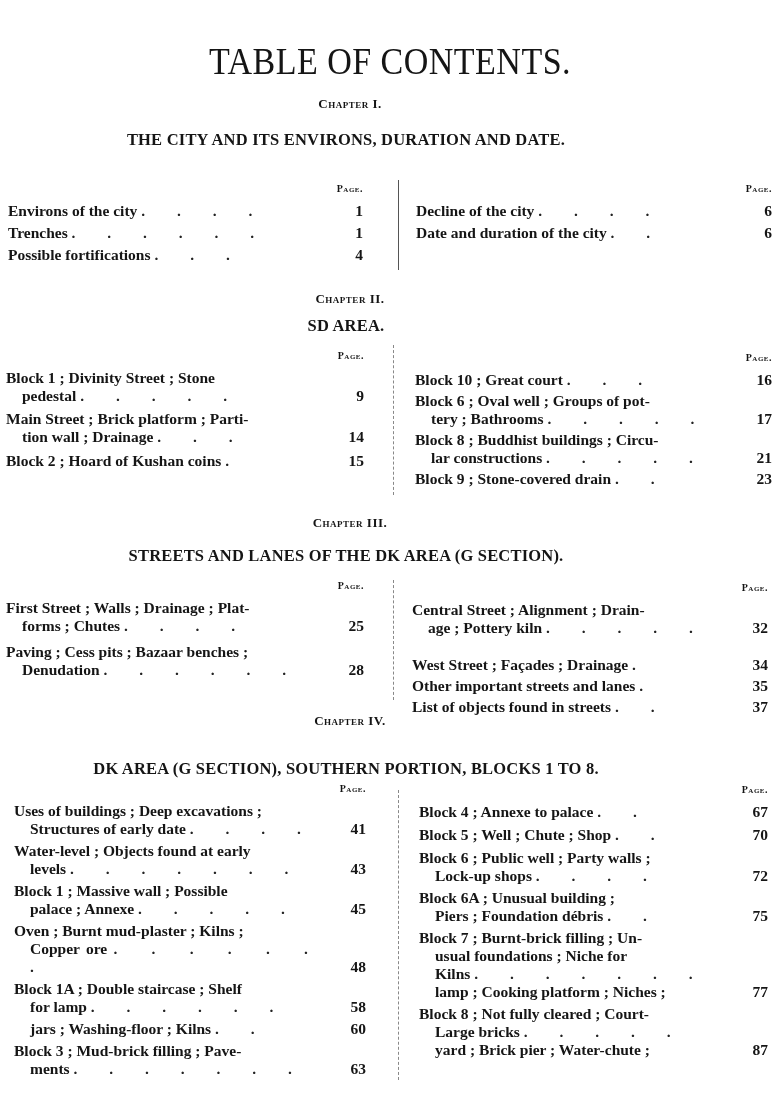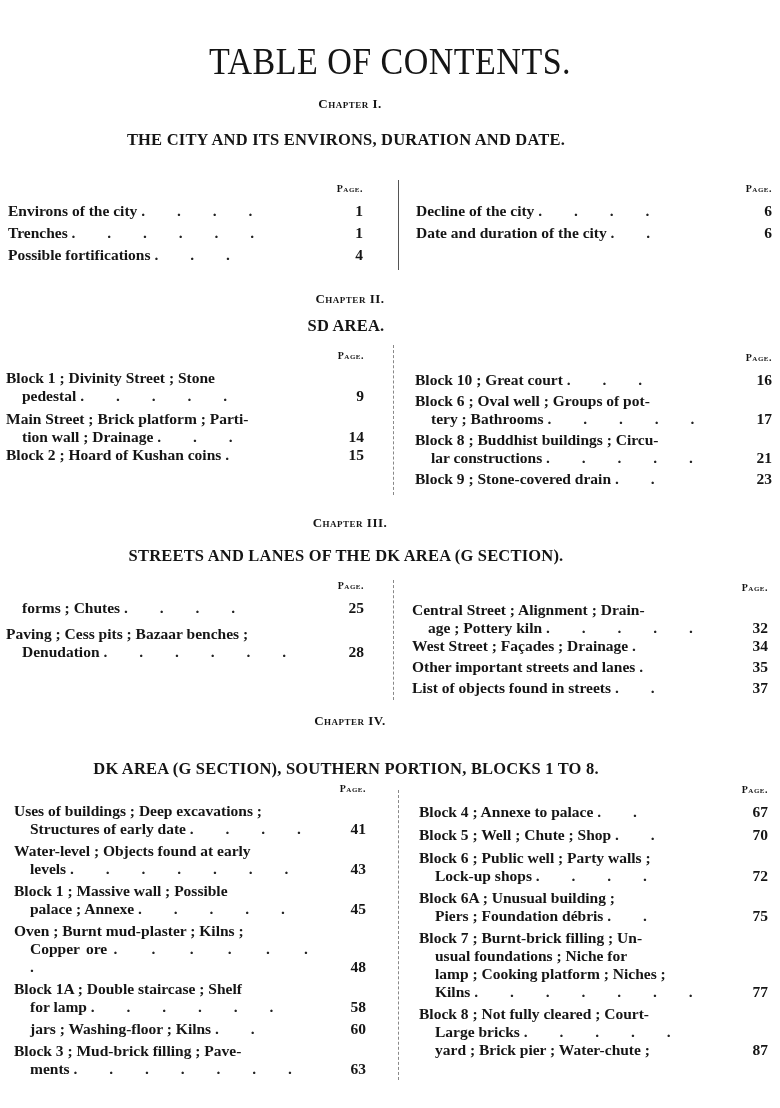--- a/index.html
+++ b/index.html
@@ -78,21 +78,21 @@
 <div class="ch-label" style="top:291px">Chapter II.</div>
 <div class="ch-title" style="top:316px">SD AREA.</div>
 <div class="divider dashed" style="left:393px; top:345px; height:150px"></div>
 
 <div class="col" style="left:6px; top:347px; width:358px">
   <div class="page-head">Page.</div>
   <div class="entry" style="margin-bottom:5px">
     <span class="txt"><span>Block 1 ; Divinity Street ; Stone</span><span class="l2"><span>pedestal</span> <span class="dots">. . . . .</span></span></span>
     <span class="pg">9</span>
   </div>
-  <div class="entry" style="">
+  <div class="entry" style="margin-bottom:6px">
     <span class="txt"><span>Main Street ; Brick platform ; Parti-</span><span class="l2"><span>tion wall ; Drainage</span> <span class="dots">. . .</span></span></span>
     <span class="pg">14</span>
   </div>
   <div class="entry">
     <span class="txt"><span>Block 2 ; Hoard of Kushan coins</span> <span class="dots">.</span></span>
     <span class="pg">15</span>
   </div>
 </div>
 
 <div class="col" style="left:415px; top:349px; width:357px">
@@ -115,32 +115,32 @@
   </div>
 </div>
 
 <div class="ch-label" style="top:515px">Chapter III.</div>
 <div class="ch-title" style="top:546px">STREETS AND LANES OF THE DK AREA (G SECTION).</div>
 <div class="divider dashed" style="left:393px; top:580px; height:120px"></div>
 
 <div class="col" style="left:6px; top:577px; width:358px">
   <div class="page-head">Page.</div>
   <div class="entry" style="margin-bottom:8px">
-    <span class="txt"><span class="l2"><span>forms ; Chutes</span> <span class="dots">. . . .</span></span></span>
+    <span class="txt"><span>First Street ; Walls ; Drainage ; Plat-</span><span class="l2"><span>forms ; Chutes</span> <span class="dots">. . . .</span></span></span>
     <span class="pg">25</span>
   </div>
   <div class="entry">
     <span class="txt"><span>Paving ; Cess pits ; Bazaar benches ;</span><span class="l2"><span>Denudation</span> <span class="dots">. . . . . .</span></span></span>
     <span class="pg">28</span>
   </div>
 </div>
 
 <div class="col" style="left:412px; top:579px; width:356px">
   <div class="page-head">Page.</div>
-  <div class="entry" style="margin-bottom:0">
+  <div class="entry" style="margin-bottom:19px">
     <span class="txt"><span>Central Street ; Alignment ; Drain-</span><span class="l2"><span>age ; Pottery kiln</span> <span class="dots">. . . . .</span></span></span>
     <span class="pg">32</span>
   </div>
   <div class="entry" style="margin-bottom:3px">
     <span class="txt"><span>West Street ; Façades ; Drainage</span> <span class="dots">.</span></span>
     <span class="pg">34</span>
   </div>
   <div class="entry" style="margin-bottom:3px">
     <span class="txt"><span>Other important streets and lanes</span> <span class="dots">.</span></span>
     <span class="pg">35</span>
@@ -199,20 +199,20 @@
   </div>
   <div class="entry" style="margin-bottom:4px">
     <span class="txt"><span>Block 6 ; Public well ; Party walls ;</span><span class="l2"><span>Lock-up shops</span> <span class="dots">. . . .</span></span></span>
     <span class="pg">72</span>
   </div>
   <div class="entry" style="margin-bottom:4px">
     <span class="txt"><span>Block 6A ; Unusual building ;</span><span class="l2"><span>Piers ; Foundation débris</span> <span class="dots">. .</span></span></span>
     <span class="pg">75</span>
   </div>
   <div class="entry" style="margin-bottom:4px">
-    <span class="txt"><span>Block 7 ; Burnt-brick filling ; Un-</span><span class="l2">usual foundations ; Niche for</span><span class="l2">lamp ; Cooking platform ; Niches ;</span><span class="l2"><span>Kilns</span> <span class="dots">. . . . . . .</span></span></span>
+    <span class="txt"><span>Block 7 ; Burnt-brick filling ; Un-</span><span class="l2">usual foundations ; Niche for</span><span class="l2"><span>Kilns</span> <span class="dots">. . . . . . .</span></span><span class="l2">lamp ; Cooking platform ; Niches ;</span></span>
     <span class="pg">77</span>
   </div>
   <div class="entry">
     <span class="txt"><span>Block 8 ; Not fully cleared ; Court-</span><span class="l2"><span>Large bricks</span> <span class="dots">. . . . .</span></span><span class="l2">yard ; Brick pier ; Water-chute ;</span></span>
     <span class="pg">87</span>
   </div>
 </div>
 
 </body></html>

